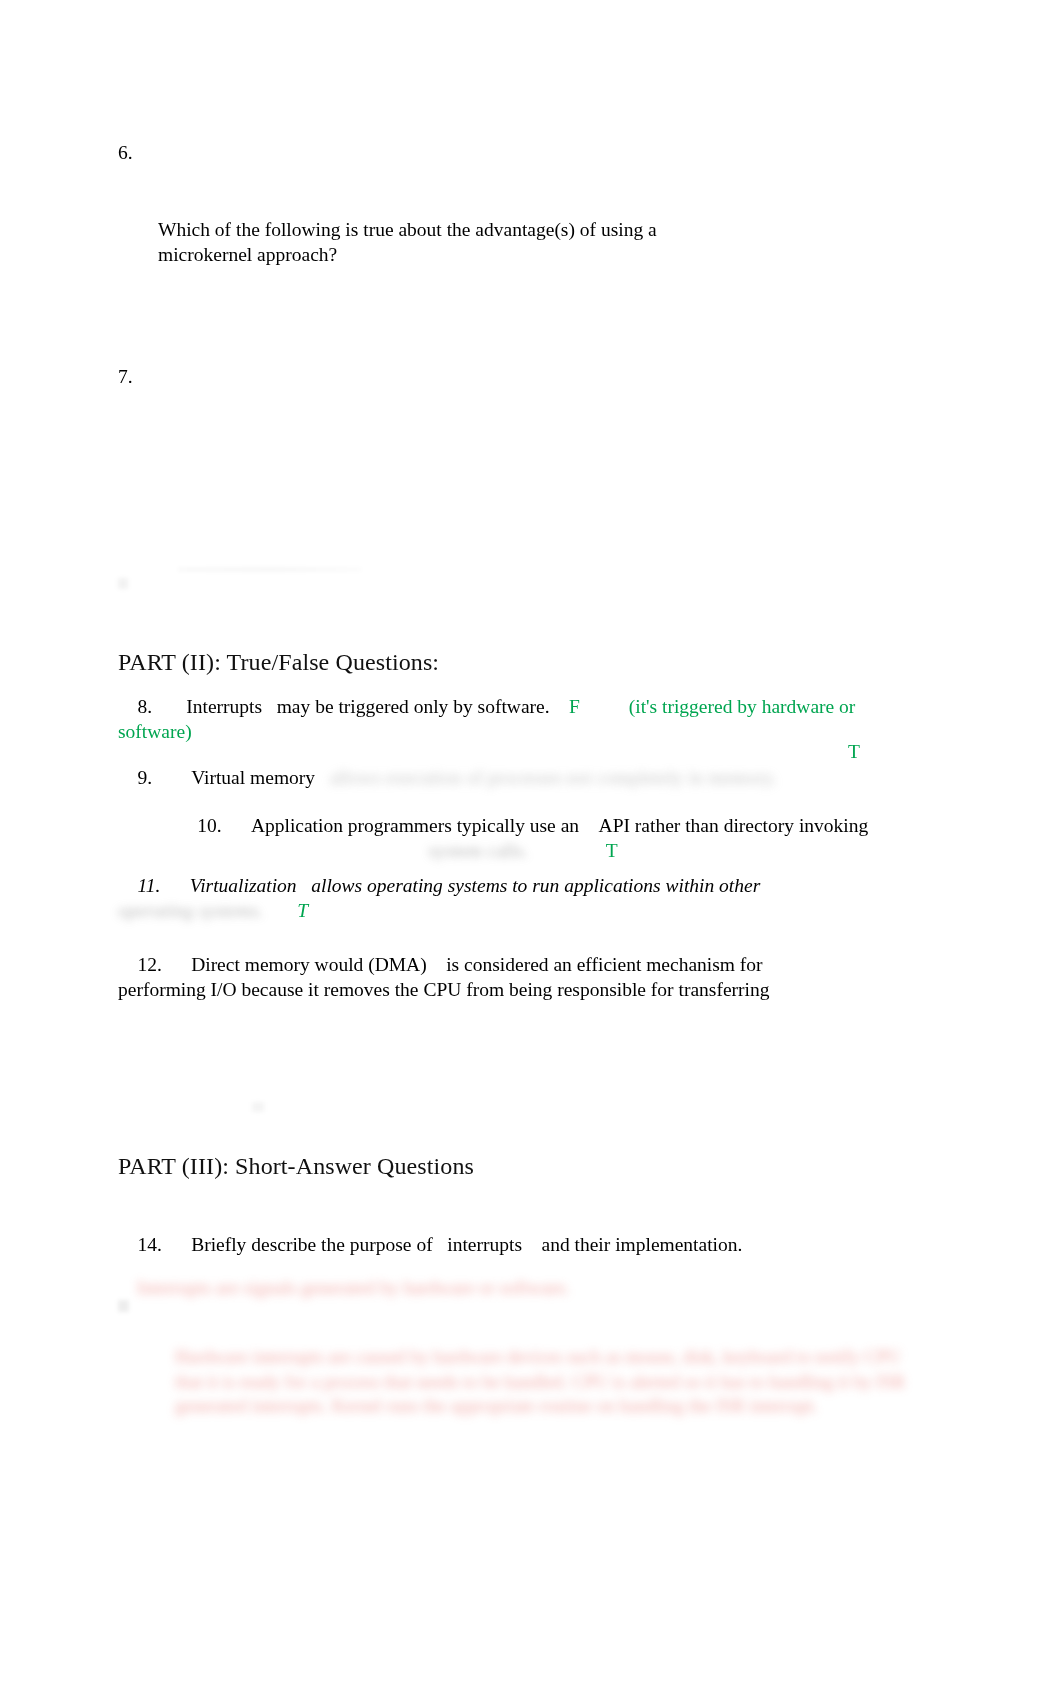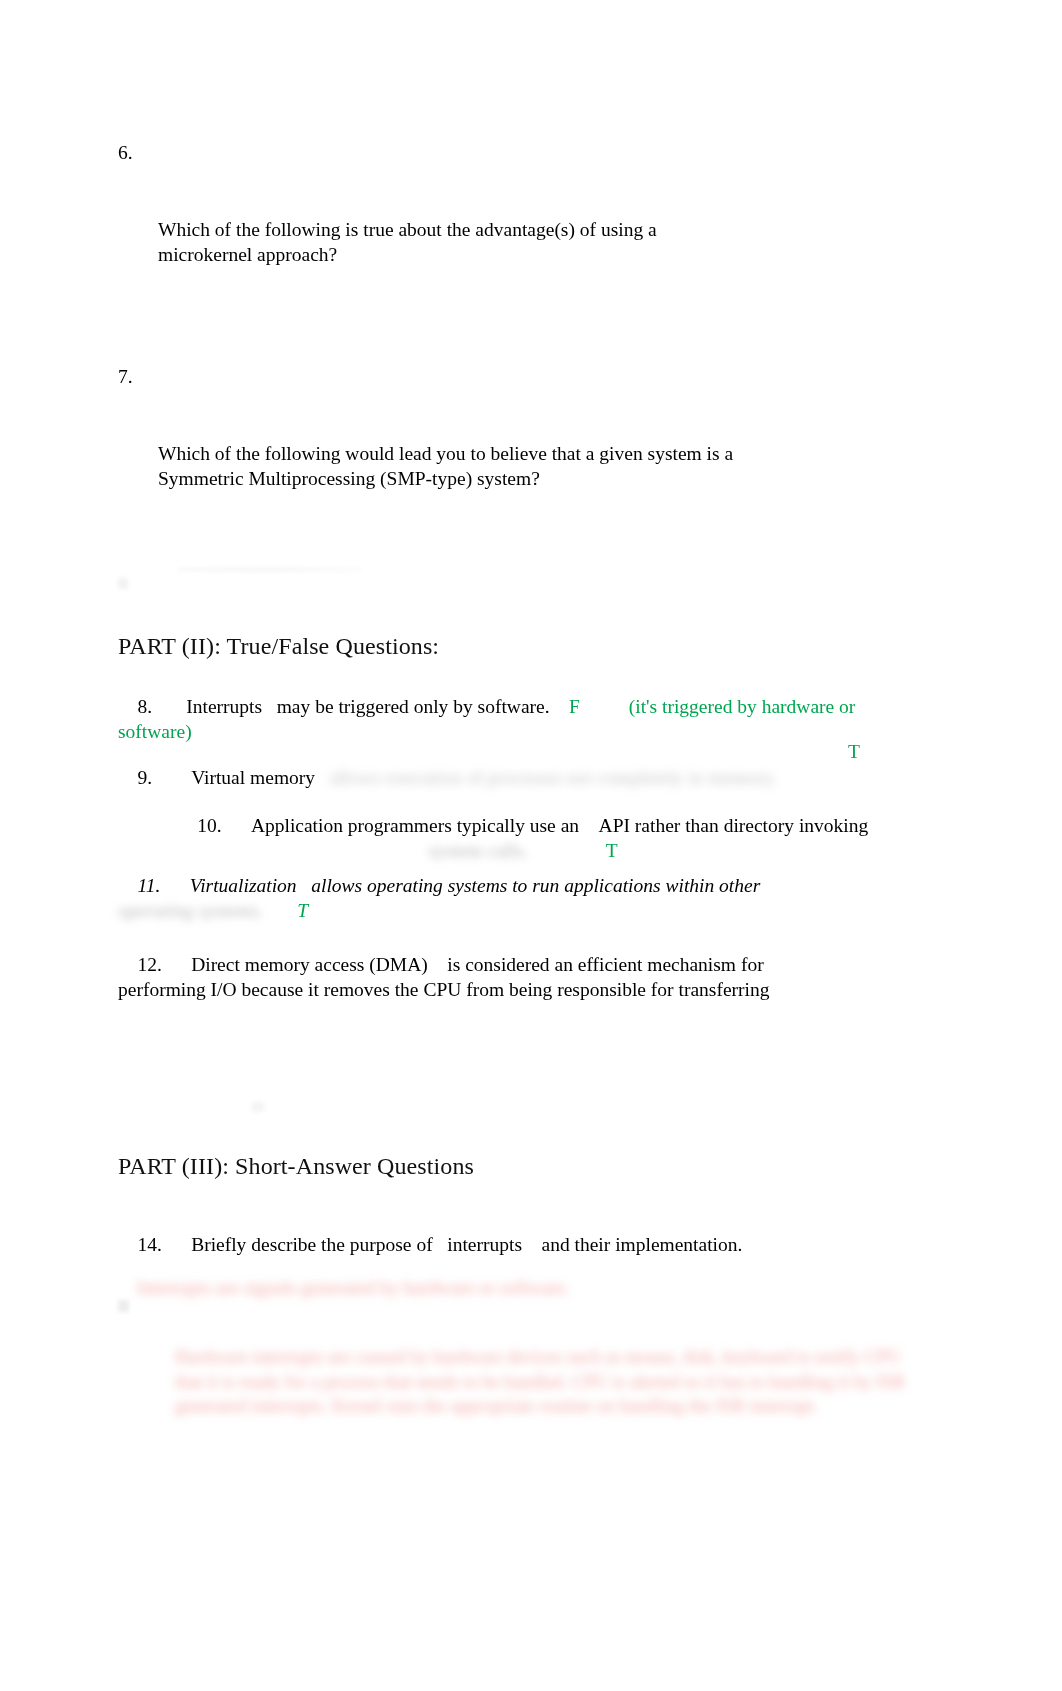--- a/index.html
+++ b/index.html
@@ -133,21 +133,21 @@
     top: 1300px;
     width: 11px;
     height: 12px;
     background: rgba(0,0,0,0.07);
     filter: blur(2px);
   }
 
   
   #q6       { left: 118px; top: 140px; }
   #q7       { left: 118px; top: 364px; }
-  #part2    { top: 631px; }
+  #part2    { top: 647px; }
   #q8       { left: 118px; top: 668px; width: 790px; }
   #q9       { left: 118px; top: 739px; width: 800px; }
   #q9t      { position: absolute; left: 848px; top: 739px; font-size: 19.5px; line-height: 25.5px; }
   #q10      { left: 118px; top: 787px; width: 810px; text-align: center; }
   #q11      { left: 118px; top: 847px; width: 800px; font-style: italic; }
   #q12      { left: 118px; top: 926px; width: 800px; }
   #part3    { top: 1151px; }
   #q14      { left: 118px; top: 1206px; width: 800px; }
   #ans14a   { left: 118px; top: 1250px; width: 700px; font-size: 19px; line-height: 25px; }
   #ans14b   { left: 175px; top: 1296px; width: 740px; font-size: 18.5px; line-height: 24.5px; }
@@ -158,22 +158,20 @@
 <div class="page">
 
   <div class="qblock hang" id="q6">
     <span class="num">6.</span>
     <span class="body">Which of the following is true about the advantage(s) of using a
 microkernel approach?</span>
   </div>
 
   <div class="qblock hang" id="q7">
     <span class="num">7.</span>
-    <span class="body">Which of the following would lead you to believe that a given system is a
-Symmetric Multiprocessing (SMP-type) system?</span>
   </div>
 
   <div class="faint-rule"></div>
   <div class="faint-bullet"></div>
 
   <div class="part-heading" id="part2">PART (II): True/False Questions:</div>
 
   <div class="qblock" id="q8">
     <span>8.</span><span>&nbsp;&nbsp;&nbsp;&nbsp;&nbsp;&nbsp;&nbsp;</span><span>Interrupts</span><span>&nbsp;&nbsp;&nbsp;</span><span>may be triggered only by software.</span><span>&nbsp;&nbsp;&nbsp;&nbsp;</span><span class="ans-green">F</span><span>&nbsp;&nbsp;&nbsp;&nbsp;&nbsp;&nbsp;&nbsp;&nbsp;&nbsp;&nbsp;</span><span class="ans-note">(it's triggered by hardware or software)</span>
   </div>
@@ -187,21 +185,21 @@
 
   <div class="qblock" id="q10">
     <span>10.</span><span>&nbsp;&nbsp;&nbsp;&nbsp;&nbsp;&nbsp;</span><span>Application programmers typically use an</span><span>&nbsp;&nbsp;&nbsp;&nbsp;</span><span>API rather than directory invoking</span><br><span class="blur-gray">system calls.</span><span>&nbsp;&nbsp;&nbsp;&nbsp;&nbsp;&nbsp;&nbsp;&nbsp;&nbsp;&nbsp;&nbsp;&nbsp;&nbsp;&nbsp;&nbsp;&nbsp;</span><span class="ans-green">T</span>
   </div>
 
   <div class="qblock" id="q11">
     <span>11.</span><span>&nbsp;&nbsp;&nbsp;&nbsp;&nbsp;&nbsp;</span><span>Virtualization</span><span>&nbsp;&nbsp;&nbsp;</span><span>allows operating systems to run applications within other</span><br><span class="blur-gray">operating systems.</span><span>&nbsp;&nbsp;&nbsp;&nbsp;&nbsp;&nbsp;&nbsp;</span><span class="ans-green">T</span>
   </div>
 
   <div class="qblock" id="q12">
-    <span>12.</span><span>&nbsp;&nbsp;&nbsp;&nbsp;&nbsp;&nbsp;</span><span>Direct memory access (DMA)</span><span>&nbsp;&nbsp;&nbsp;&nbsp;</span><span>is considered an efficient mechanism for
+    <span>12.</span><span>&nbsp;&nbsp;&nbsp;&nbsp;&nbsp;&nbsp;</span><span>Direct memory would (DMA)</span><span>&nbsp;&nbsp;&nbsp;&nbsp;</span><span>is considered an efficient mechanism for
 performing I/O because it removes the CPU from being responsible for transferring</span>
   </div>
 
   <div class="faint-bullet2"></div>
 
   <div class="part-heading" id="part3">PART (III): Short-Answer Questions</div>
 
   <div class="qblock" id="q14">
     <span>14.</span><span>&nbsp;&nbsp;&nbsp;&nbsp;&nbsp;&nbsp;</span><span>Briefly describe the purpose of</span><span>&nbsp;&nbsp;&nbsp;</span><span>interrupts</span><span>&nbsp;&nbsp;&nbsp;&nbsp;</span><span>and their implementation.</span>
   </div>

